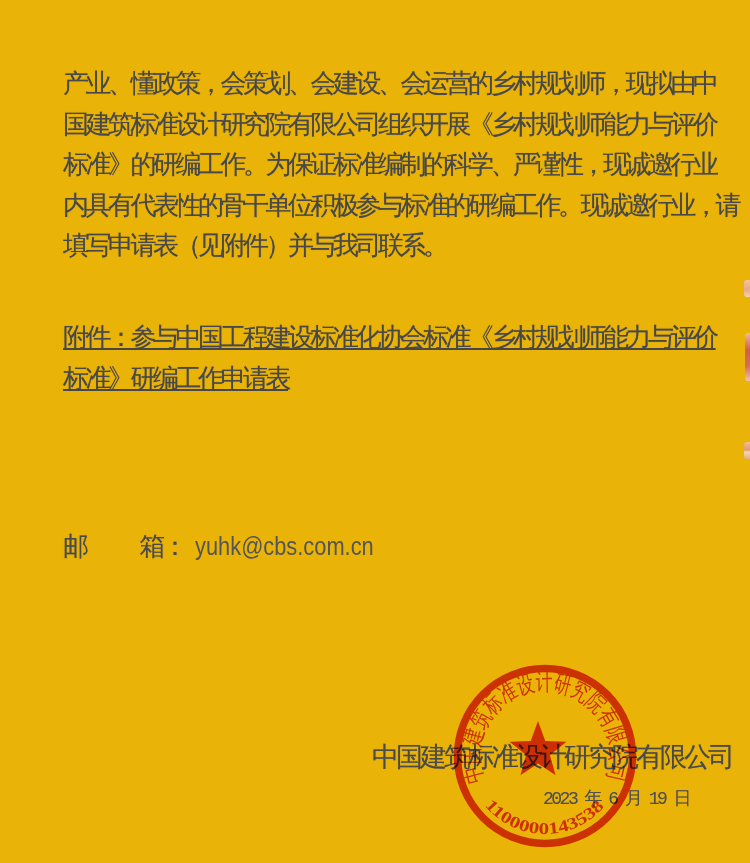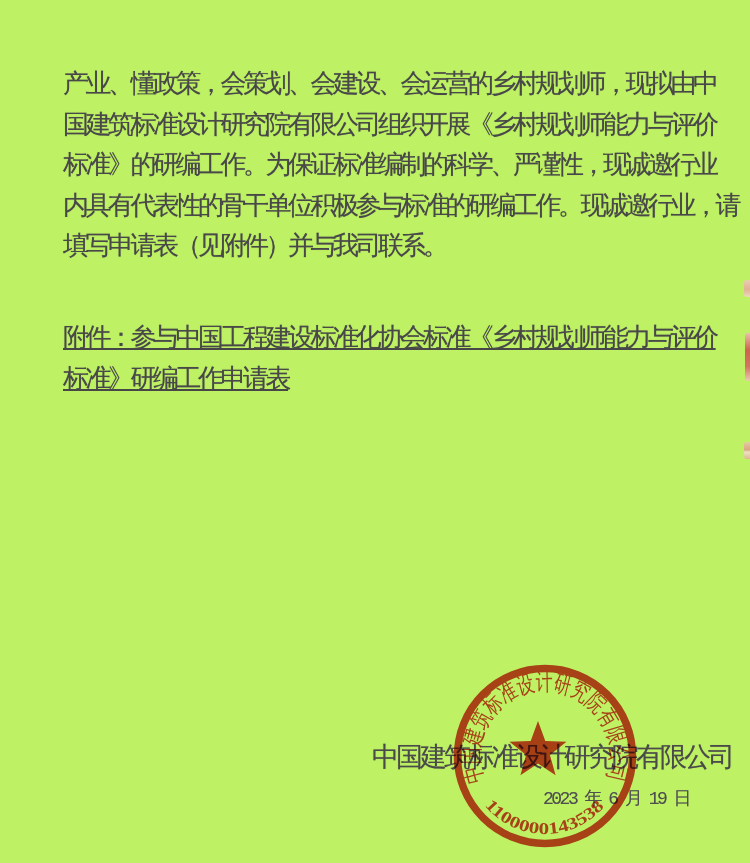--- a/index.html
+++ b/index.html
@@ -1,20 +1,20 @@
 <!DOCTYPE html>
 <html><head>
 <meta charset="utf-8">
 <title>Document</title>
 <style>
   html,body{margin:0;padding:0;background:#ffffff;}
   .page{
     position:relative;
     width:750px;height:863px;
-    background:#bef264;
+    background:#eab308;
     overflow:hidden;
     font-family:"Liberation Serif", serif;
     color:#474747;
   }
   .textblock{
     position:absolute;
     left:63px;
     width:660px;
   }
   .cjk-line{
@@ -119,20 +119,23 @@
     <div class="cjk-line">内具有代表性的骨干单位积极参与标准的研编工作。现诚邀行业，请</div>
     <div class="cjk-line">填写申请表（见附件）并与我司联系。</div>
   </div>
 
   <div class="textblock" style="top:318px;text-decoration:underline;">
     <div class="cjk-line">附件：参与中国工程建设标准化协会标准《乡村规划师能力与评价</div>
     <div class="cjk-line">标准》研编工作申请表</div>
   </div>
 
 
+  <div class="contact-line" style="top:526px;">
+    <span>邮</span><span class="spacer54"></span><span>箱：</span><span class="latin email">yuhk@cbs.com.cn</span>
+  </div>
 
   <div class="signature-company">中国建筑标准设计研究院有限公司</div>
   <div class="signature-date">2023 年 6 月 19 日</div>
 
   <svg class="seal" viewBox="445 658 200 200" aria-hidden="true">
     <defs>
       <path id="seal-top-arc" d="M 483.8 780.7 A 66 66 0 1 1 606.2 780.7" fill="none"></path>
       <path id="seal-bottom-arc" d="M 483.5 804 A 78 78 0 0 0 606.5 804" fill="none"></path>
     </defs>
     <circle cx="545" cy="756" r="87.5" fill="none" stroke="#dd3526" stroke-width="7.5"></circle>

